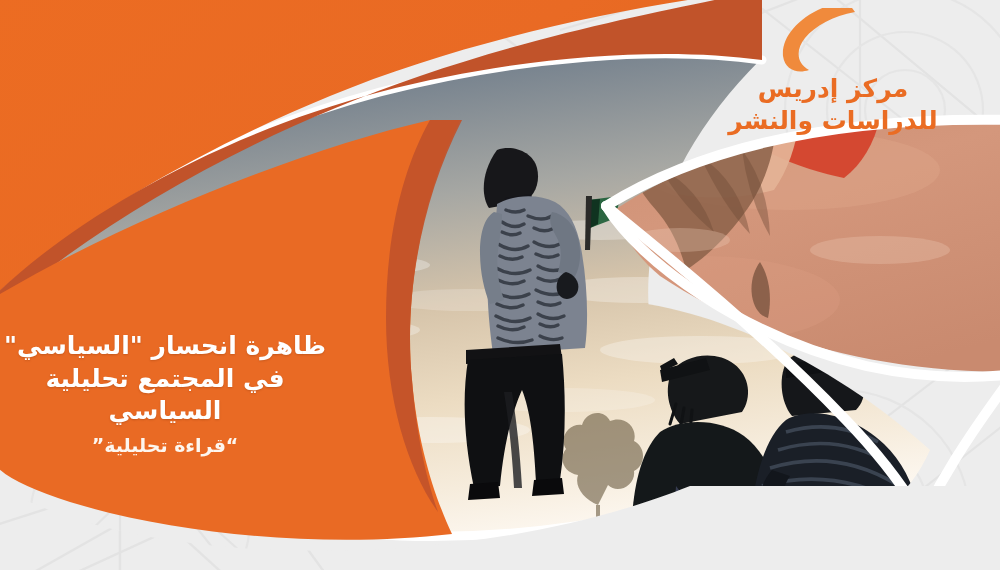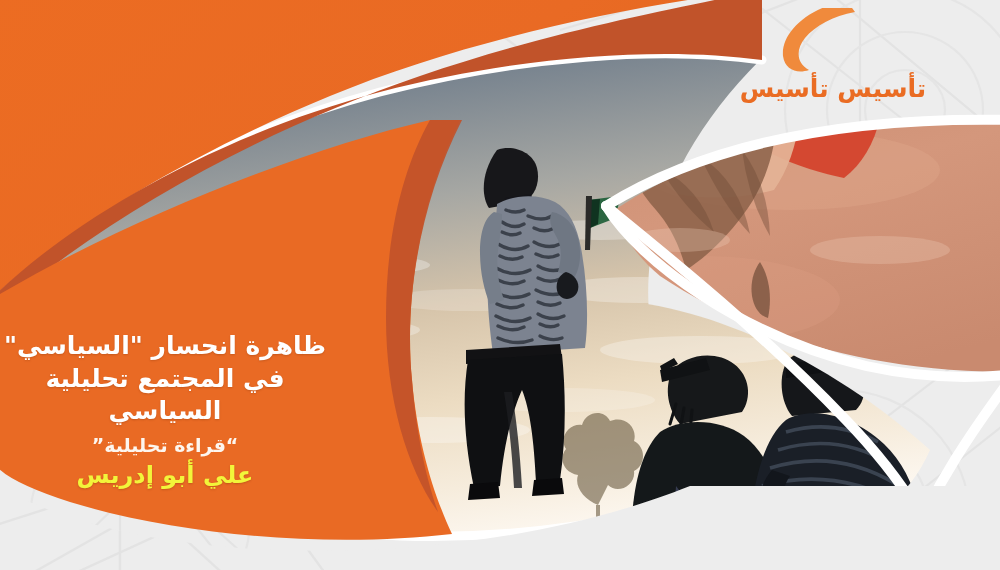--- a/index.html
+++ b/index.html
@@ -489,36 +489,36 @@
         </g>
       </g>
     </svg>
   </div>
 
   <div id="title-block">
     <div class="title-line">ظاهرة انحسار "السياسي"</div>
     <div class="title-line">في المجتمع تحليلية</div>
     <div class="title-line">السياسي</div>
     <div id="subtitle">“قراءة تحليلية”</div>
-    <div id="author">علي أبو إدريس</div>
   </div>
 
   <div id="logo-block">
     <div id="logo-mark">
       <svg width="108" height="66" viewBox="0 0 108 66" xmlns="http://www.w3.org/2000/svg" aria-hidden="true">
         <path d="M 62 -6
                  C 26 2, 2 26, 4 48
                  C 6 62, 18 66, 30 62
                  C 18 56, 16 42, 26 30
                  C 36 18, 54 8, 76 4
                  C 72 -2, 68 -6, 62 -6 Z" fill="#f08a3c"></path>
         <path d="M 78 -8
                  C 46 -2, 22 18, 20 40
                  C 19 54, 28 62, 40 60
                  C 30 52, 32 36, 46 22
                  C 58 10, 76 2, 92 0
                  C 88 -6, 84 -9, 78 -8 Z" fill="#e8752a" opacity="0.0"></path>
       </svg>
     </div>
-    <div class="logo-text" id="logo-line1">تأسيس تأسيس</div>
+    <div class="logo-text" id="logo-line1">مركز إدريس</div>
+    <div class="logo-text" id="logo-line2">للدراسات والنشر</div>
   </div>
 
 </div>
 
 </body></html>

